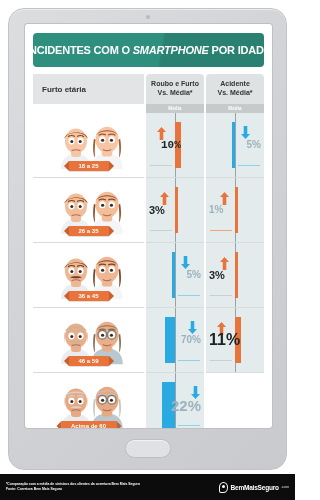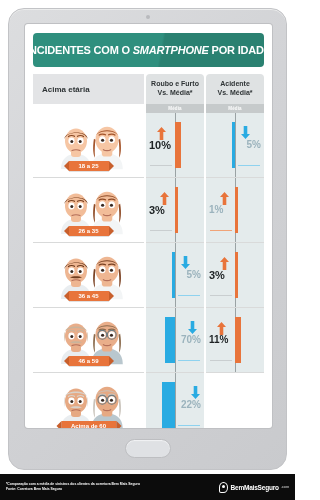--- a/index.html
+++ b/index.html
@@ -178,21 +178,21 @@
 
     <div class="device-screen">
 
       <div class="title-bar">
         <div class="title-text"><span>INCIDENTES COM O </span><span class="em">SMARTPHONE</span><span> POR IDADE</span></div>
       </div>
 
       <div class="table">
 
         <div class="thead">
-          <div class="th-age">Acima etária</div>
+          <div class="th-age">Furto etária</div>
           <div class="th-col">
             <span>Roubo e Furto</span>
             <span>Vs. Média*</span>
           </div>
           <div class="th-col">
             <span>Acidente</span>
             <span>Vs. Média*</span>
           </div>
         </div>
 
@@ -242,21 +242,21 @@
                     </g>
   </svg></div>
                 <div class="ribbon">18 a 25</div>
               </div>
               <div class="cell-metric">
                 <div class="baseline"></div>
                 <div class="bar up" style="width: 5.77778px; background: rgb(232, 116, 59);"></div>
                 <div style="position: absolute; top: 20%; width: 9px; height: 13px; right: calc(50% + 8.77778px);"><svg viewBox="0 0 9 13" width="9" height="13">
                     <path d="M4.5 0 L9 5 H6.3 V13 H2.7 V5 H0 Z" fill="#e8743b"></path>
                   </svg></div>
-                <div class="metric-label left" style="color: rgb(29, 34, 36); font-size: 11px; right: auto; left: 3px;">10%</div>
+                <div class="metric-label left" style="color: rgb(29, 34, 36); font-size: 11px; right: auto; left: 15px; font-family: Liberation Mono, monospace;">10%</div>
                 <div class="underline" style="background: rgb(201, 206, 208); width: 22px; left: 4px;"></div>
               </div>
               <div class="cell-metric">
                 <div class="baseline"></div>
                 <div class="bar down" style="width: 3px; background: rgb(41, 171, 226);"></div>
                 <div style="position: absolute; top: 18%; width: 9px; height: 13px; left: calc(50% + 6px);"><svg viewBox="0 0 9 13" width="9" height="13">
                     <path d="M4.5 13 L9 8 H6.3 V0 H2.7 V8 H0 Z" fill="#29abe2"></path>
                   </svg></div>
                 <div class="metric-label right" style="color: rgb(155, 179, 189); font-size: 10px; left: auto; right: 3px;">5%</div>
                 <div class="underline" style="background: rgb(142, 210, 239); width: 22px; right: 4px;"></div>
@@ -437,21 +437,21 @@
                   </svg></div>
                 <div class="metric-label right" style="color: rgb(155, 179, 189); font-size: 10px; left: auto; right: 3px;">70%</div>
                 <div class="underline" style="background: rgb(142, 210, 239); width: 22px; right: 4px;"></div>
               </div>
               <div class="cell-metric">
                 <div class="baseline"></div>
                 <div class="bar up" style="width: 6.35556px; background: rgb(232, 116, 59);"></div>
                 <div style="position: absolute; top: 20%; width: 9px; height: 13px; right: calc(50% + 9.35556px);"><svg viewBox="0 0 9 13" width="9" height="13">
                     <path d="M4.5 0 L9 5 H6.3 V13 H2.7 V5 H0 Z" fill="#e8743b"></path>
                   </svg></div>
-                <div class="metric-label left" style="color: rgb(29, 34, 36); font-size: 10px; right: auto; left: 3px;">11%</div>
+                <div class="metric-label left" style="color: rgb(29, 34, 36); font-size: 16px; right: auto; left: 3px;">11%</div>
                 <div class="underline" style="background: rgb(201, 206, 208); width: 22px; left: 4px;"></div>
               </div>
             </div>
             <div class="row">
               <div class="cell-age">
                 <div class="scene"><svg viewBox="0 0 111 64" width="111" height="64" xmlns="http://www.w3.org/2000/svg">
     <g transform="translate(22,12) scale(1.0)">
   <g>
     <path d="M6 44 C6 33 13 29 21 29 C29 29 36 33 36 44 Z" fill="#e9edf0"></path>
     <rect x="16" y="24" width="10" height="8" rx="3" fill="#e6a983"></rect>
@@ -495,21 +495,21 @@
                     </g>
   </svg></div>
                 <div class="ribbon">Acima de 60</div>
               </div>
               <div class="cell-metric">
                 <div class="baseline"></div>
                 <div class="bar down" style="width: 12.7111px; background: rgb(41, 171, 226);"></div>
                 <div style="position: absolute; top: 18%; width: 9px; height: 13px; left: calc(50% + 15.7111px);"><svg viewBox="0 0 9 13" width="9" height="13">
                     <path d="M4.5 13 L9 8 H6.3 V0 H2.7 V8 H0 Z" fill="#29abe2"></path>
                   </svg></div>
-                <div class="metric-label right" style="color: rgb(155, 179, 189); font-size: 10px; left: auto; right: 3px;">22%</div>
+                <div class="metric-label right" style="color: rgb(155, 179, 189); font-size: 15px; left: auto; right: 3px;">22%</div>
                 <div class="underline" style="background: rgb(142, 210, 239); width: 22px; right: 4px;"></div>
               </div>
             </div>
           </div>
       </div>
 
     </div>
   </div>
 
   <div class="footer">

